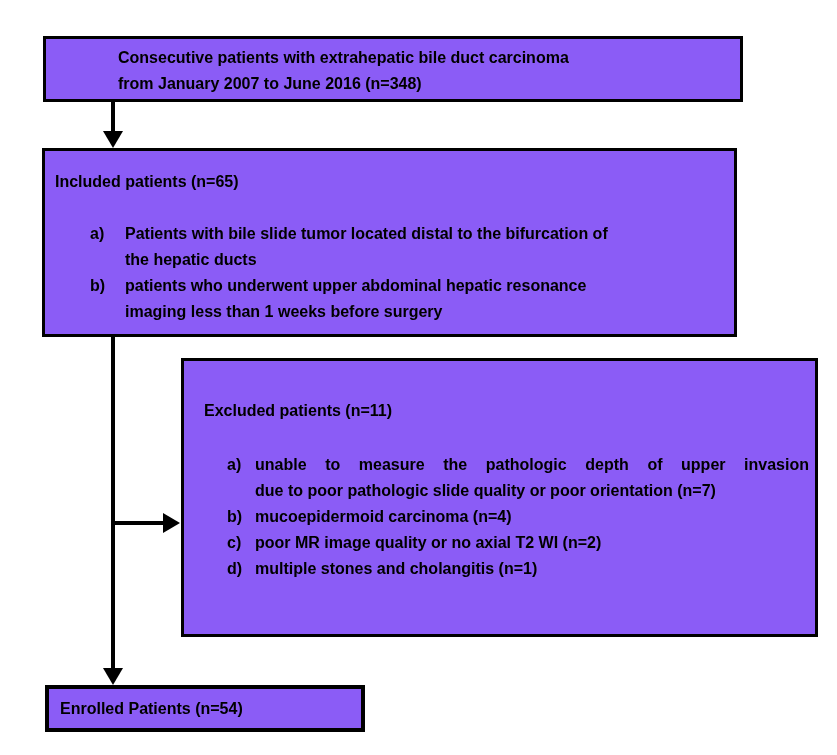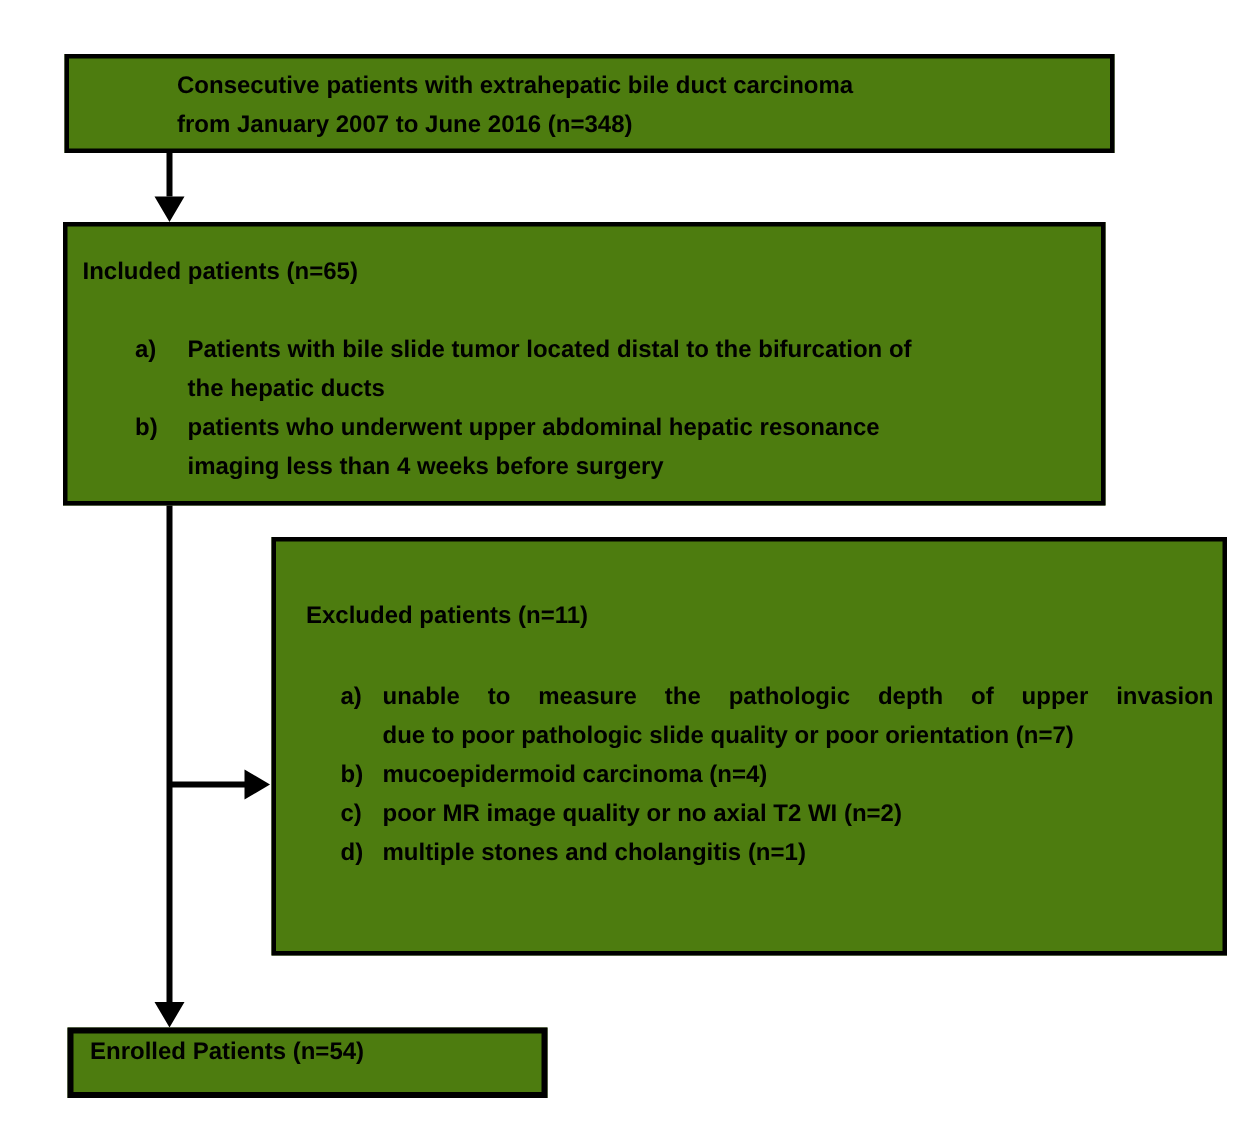--- a/index.html
+++ b/index.html
@@ -13,21 +13,21 @@
     height: 755px;
     background: #ffffff;
     font-family: "Liberation Sans", "DejaVu Sans", sans-serif;
     font-weight: bold;
     font-size: 16px;
     color: #000000;
   }
   .box {
     position: absolute;
     border: 3px solid #000000;
-    background: #4d7c0f;
+    background: #8b5cf6;
     box-sizing: border-box;
   }
   .ln {
     line-height: 26px;
     white-space: nowrap;
   }
   .ln.stretch {
     white-space: normal;
     text-align: justify;
     text-align-last: justify;
@@ -50,20 +50,21 @@
     width: 637px; height: 279px;
     padding: 37px 6px 0 20px;
   }
   
   #box4 {
     left: 45px; top: 685px;
     width: 320px; height: 47px;
     border-width: 4px;
     padding-left: 11px;
     display: flex;
+    align-items: center;
   }
   .list {
     display: block;
   }
   #box2 .list { margin-top: 26px; }
   #box3 .list { margin-top: 28px; }
   .item {
     display: flex;
     align-items: flex-start;
   }
@@ -124,21 +125,21 @@
         <div class="marker ln">a)</div>
         <div class="itext">
           <div class="ln">Patients with bile slide tumor located distal to the bifurcation of</div>
           <div class="ln">the hepatic ducts</div>
         </div>
       </div>
       <div class="item">
         <div class="marker ln">b)</div>
         <div class="itext">
           <div class="ln">patients who underwent upper abdominal hepatic resonance</div>
-          <div class="ln">imaging less than 4 weeks before surgery</div>
+          <div class="ln">imaging less than 1 weeks before surgery</div>
         </div>
       </div>
     </div>
   </div>
 
   <div class="vline" id="mainline"></div>
   <div id="arrow2-head"></div>
 
   <div class="hline" id="branchline"></div>
   <div id="arrow3-head"></div>

